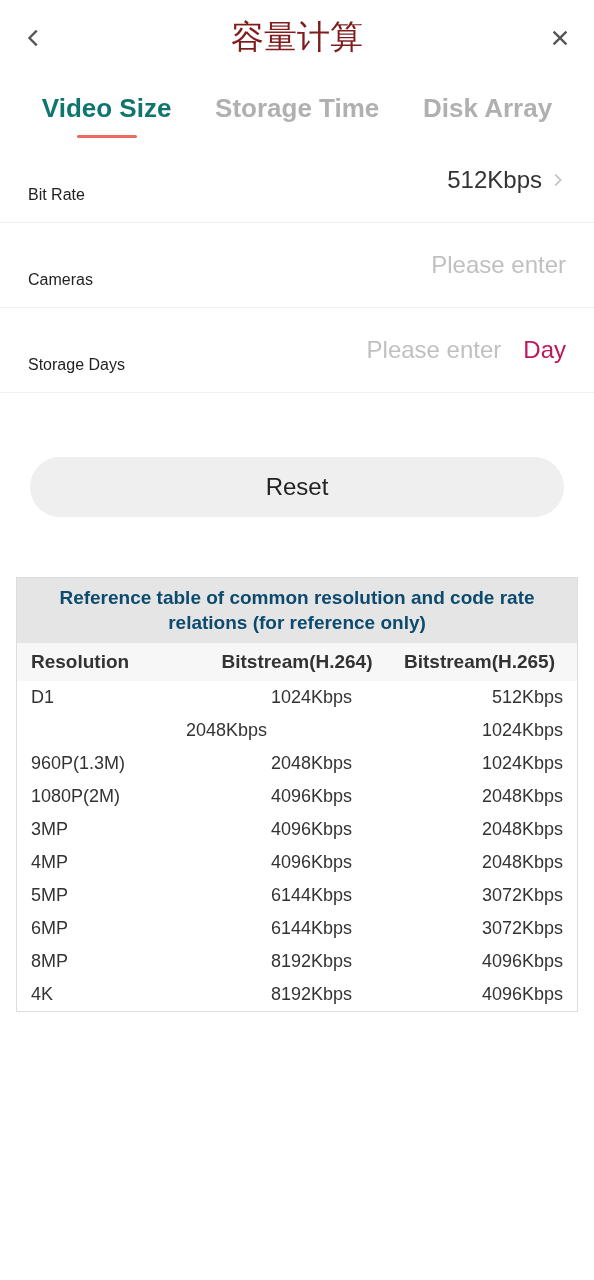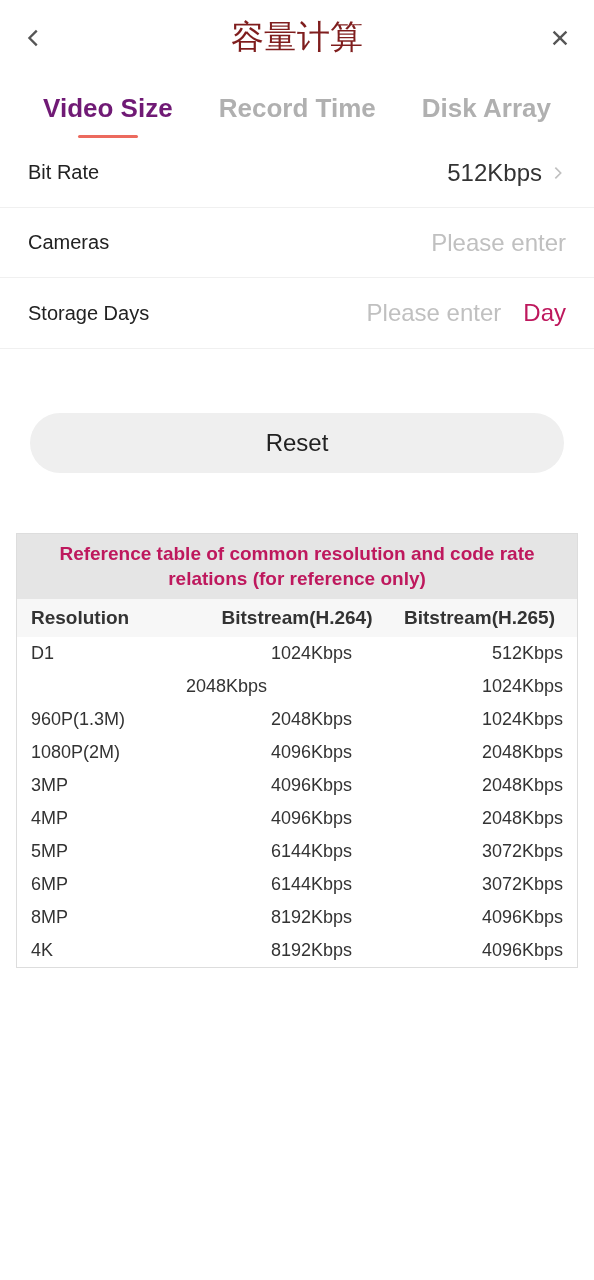--- a/index.html
+++ b/index.html
@@ -45,21 +45,21 @@
     }
     .tab {
       font-size: 26px;
       font-weight: 600;
       color: #B0B0B0;
       padding-bottom: 14px;
       cursor: pointer;
       position: relative;
     }
     .tab.active {
-      color: #701a75;
+      color: #0f766e;
     }
     .tab.active::after {
       content: "";
       position: absolute;
       left: 50%;
       transform: translateX(-50%);
       bottom: 0;
       width: 60px;
       height: 3px;
       background: #EC6A5E;
@@ -74,22 +74,23 @@
       justify-content: space-between;
       padding: 18px 28px;
       border-bottom: 1px solid #F0F0F0;
       margin: 0;
       min-height: 70px;
     }
     .form-row:first-child {
       border-top: none;
     }
     .form-label {
-      font-size: 20px;
+      font-size: 16px;
       color: #222;
+      margin-top: 30px;
     }
     .form-value {
       display: flex;
       align-items: center;
       gap: 8px;
     }
     .form-value-text {
       font-size: 24px;
       color: #333;
     }
@@ -143,21 +144,21 @@
       margin: 20px 16px 0;
       border: 1px solid #DDD;
       overflow: hidden;
     }
     .ref-title {
       background: #E5E5E5;
       padding: 8px 12px;
       text-align: center;
       font-size: 19px;
       font-weight: 700;
-      color: #be185d;
+      color: #0c4a6e;
       line-height: 1.3;
     }
     .ref-header {
       display: flex;
       padding: 8px 14px;
       font-size: 19px;
       font-weight: 700;
       color: #333;
       background: #F7F7F7;
     }
@@ -186,21 +187,21 @@
   <div class="close-icon">
     <svg viewBox="0 0 24 24">
         <line x1="5" y1="5" x2="19" y2="19"></line>
         <line x1="19" y1="5" x2="5" y2="19"></line>
       </svg>
   </div>
 </div>
 
 <div class="tabs">
   <div class="tab active">Video Size</div>
-  <div class="tab">Record Time</div>
+  <div class="tab">Storage Time</div>
   <div class="tab">Disk Array</div>
 </div>
 
 <div class="form-section">
   <div class="form-row">
     <div class="form-label">Bit Rate</div>
     <div class="form-value">
       <span class="form-value-text">512Kbps</span>
       <svg class="chevron-right" viewBox="0 0 24 24">
           <polyline points="8 4 16 12 8 20"></polyline>

